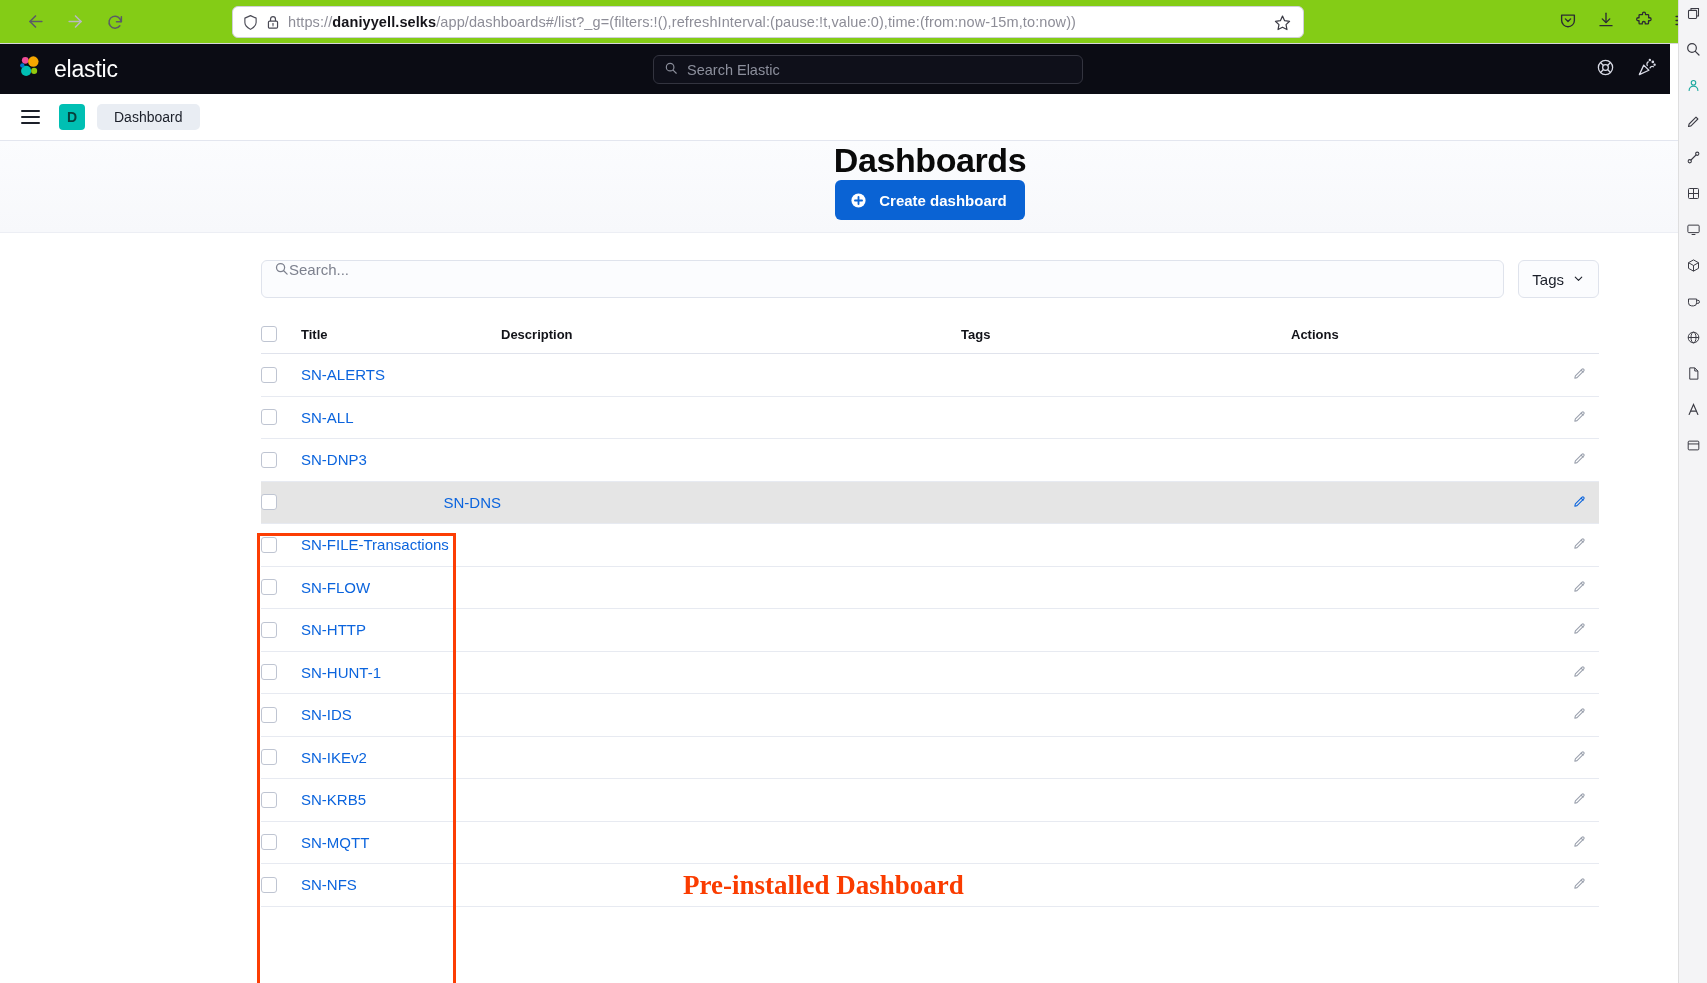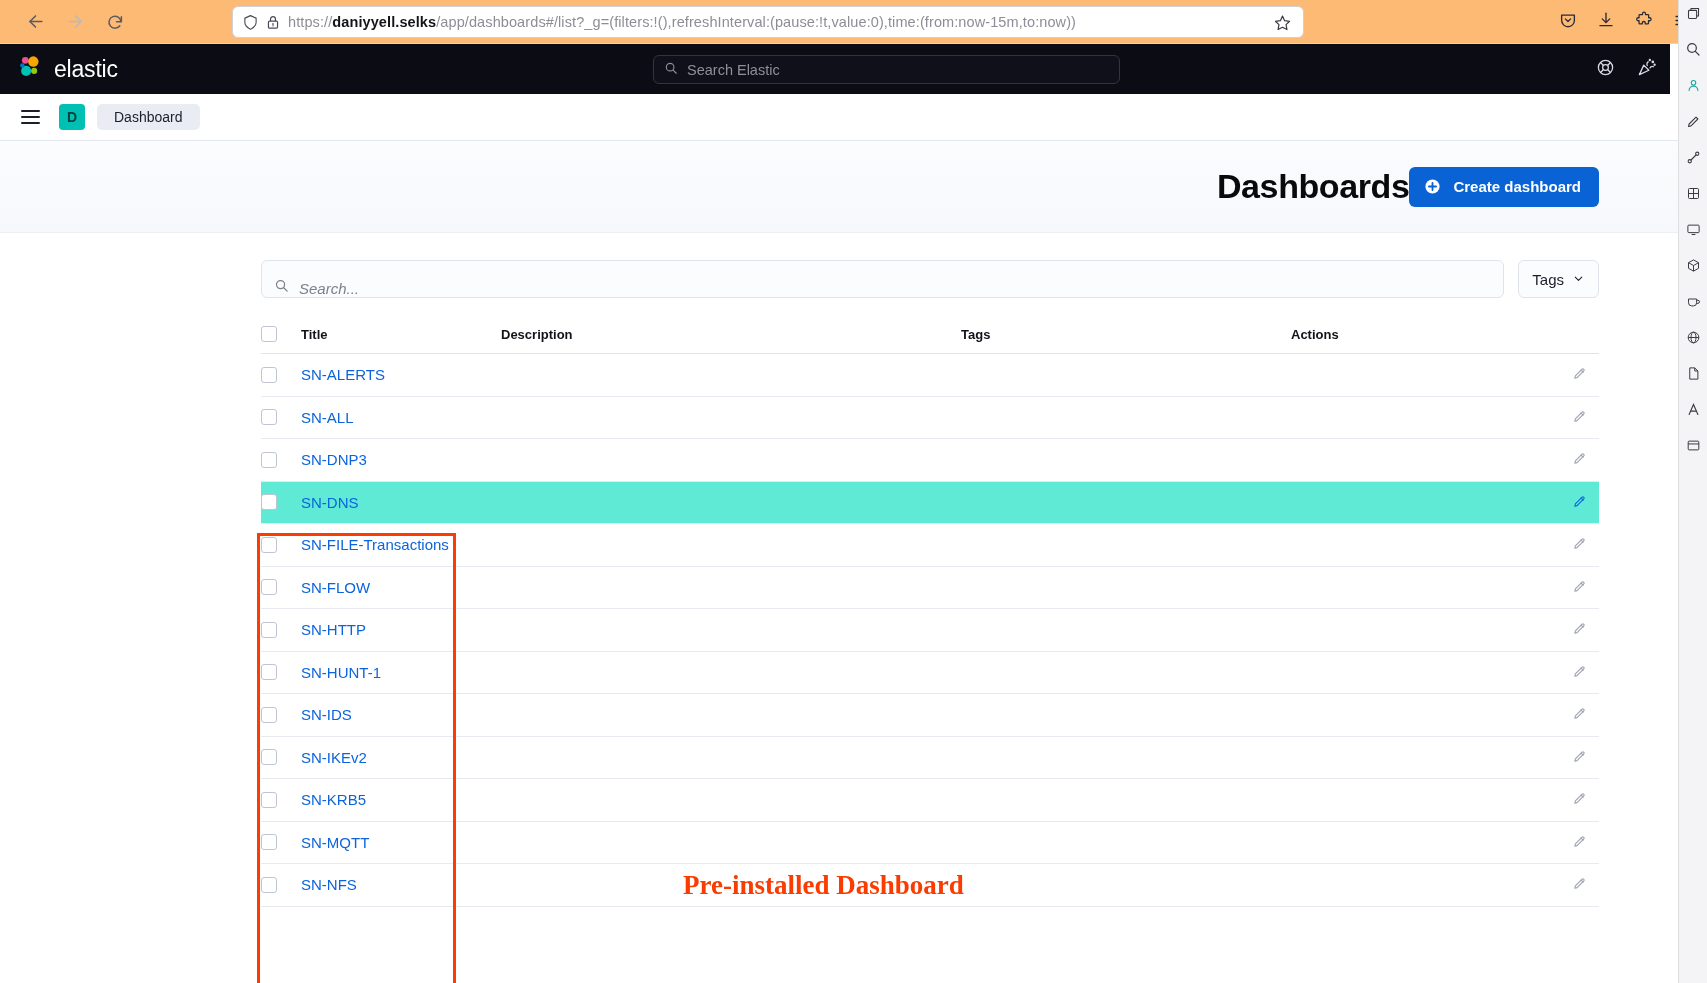--- a/index.html
+++ b/index.html
@@ -7,21 +7,21 @@
   html, body {
     width: 1707px; height: 983px;
     font-family: "Liberation Sans", sans-serif;
     background: #ffffff;
     overflow: hidden;
   }
 
   
   .browser-bar {
     height: 44px;
-    background: #fdba74;
+    background: #84cc16;
     border-bottom: 1px solid #d7d7db;
     display: flex;
     align-items: center;
     padding: 0 10px;
     position: relative;
   }
   .nav-btns { display: flex; align-items: center; gap: 6px; padding-left: 8px; }
   .nav-btn {
     width: 34px; height: 34px;
     display: flex; align-items: center; justify-content: center;
@@ -100,21 +100,21 @@
     position: relative;
     padding-left: 16px;
     margin-right: 37px;
   }
   .brand { display: flex; align-items: center; gap: 11px; }
   .brand-name { color: #ffffff; font-size: 23px; letter-spacing: -0.2px; font-weight: 400;}
   .hdr-search {
     position: absolute;
     left: 653px;
     top: 11px;
-    width: 467px;
+    width: 430px;
     height: 29px;
     border: 1px solid #33343f;
     border-radius: 6px;
     background: #0f101a;
     display: flex;
     align-items: center;
     gap: 9px;
     padding: 0 10px;
   }
   .hdr-search .ph { color: #8c8f9c; font-size: 14.5px; }
@@ -163,22 +163,23 @@
     background: #ffffff;
     position: relative;
     overflow: hidden;
   }
   .page-head {
     height: 92px;
     background: linear-gradient(#fbfcfe, #f7f8fb);
     border-bottom: 1px solid #eceef4;
     display: flex;
     align-items: center;
-    justify-content: flex-end;
+    justify-content: flex-start;
     padding: 0 79px 0 261px;
+    flex-direction: column;
   }
   .page-title {
     font-size: 34px;
     font-weight: 700;
     color: #0a0a0a;
     letter-spacing: -0.4px;
   }
   .btn-create {
     background: #0a63d4;
     color: #fff;
@@ -206,24 +207,22 @@
     align-items: center;
     margin-bottom: 19px;
   }
   .searchbox {
     flex: 1 1 auto;
     height: 38px;
     border: 1px solid #dfe3ec;
     border-radius: 6px;
     background: #fbfcfe;
     display: flex;
-    align-items: flex-end;
-    gap: 10px;
+    align-items: flex-start;
     padding: 0 12px;
-    font-style: italic;
   }
   .searchbox .ph { color: #7d818e; font-size: 15px; }
   .tags-btn {
     height: 38px;
     min-width: 76px;
     border: 1px solid #dfe3ec;
     border-radius: 6px;
     background: #fbfcfe;
     display: flex;
     align-items: center;
@@ -256,21 +255,21 @@
 
   td.c-check { width: 40px; padding-left: 9px; }
   th.c-check { width: 40px; padding-left: 9px; }
 
   table.dash-table td {
     border-bottom: 1px solid #e7eaf1;
     height: 42.5px;
     font-size: 15px;
     padding: 0;
   }
-  tr.row:hover, tr.row.hovered { background: #5eead4; }
+  tr.row:hover, tr.row.hovered { background: #e5e5e5; text-align: right; }
   .dash-link {
     color: #0b64dd;
     text-decoration: none;
     font-size: 15px;
     cursor: pointer;
   }
   .cb {
     width: 16px; height: 16px;
     border: 1px solid #bfc5d2;
     border-radius: 3px;

